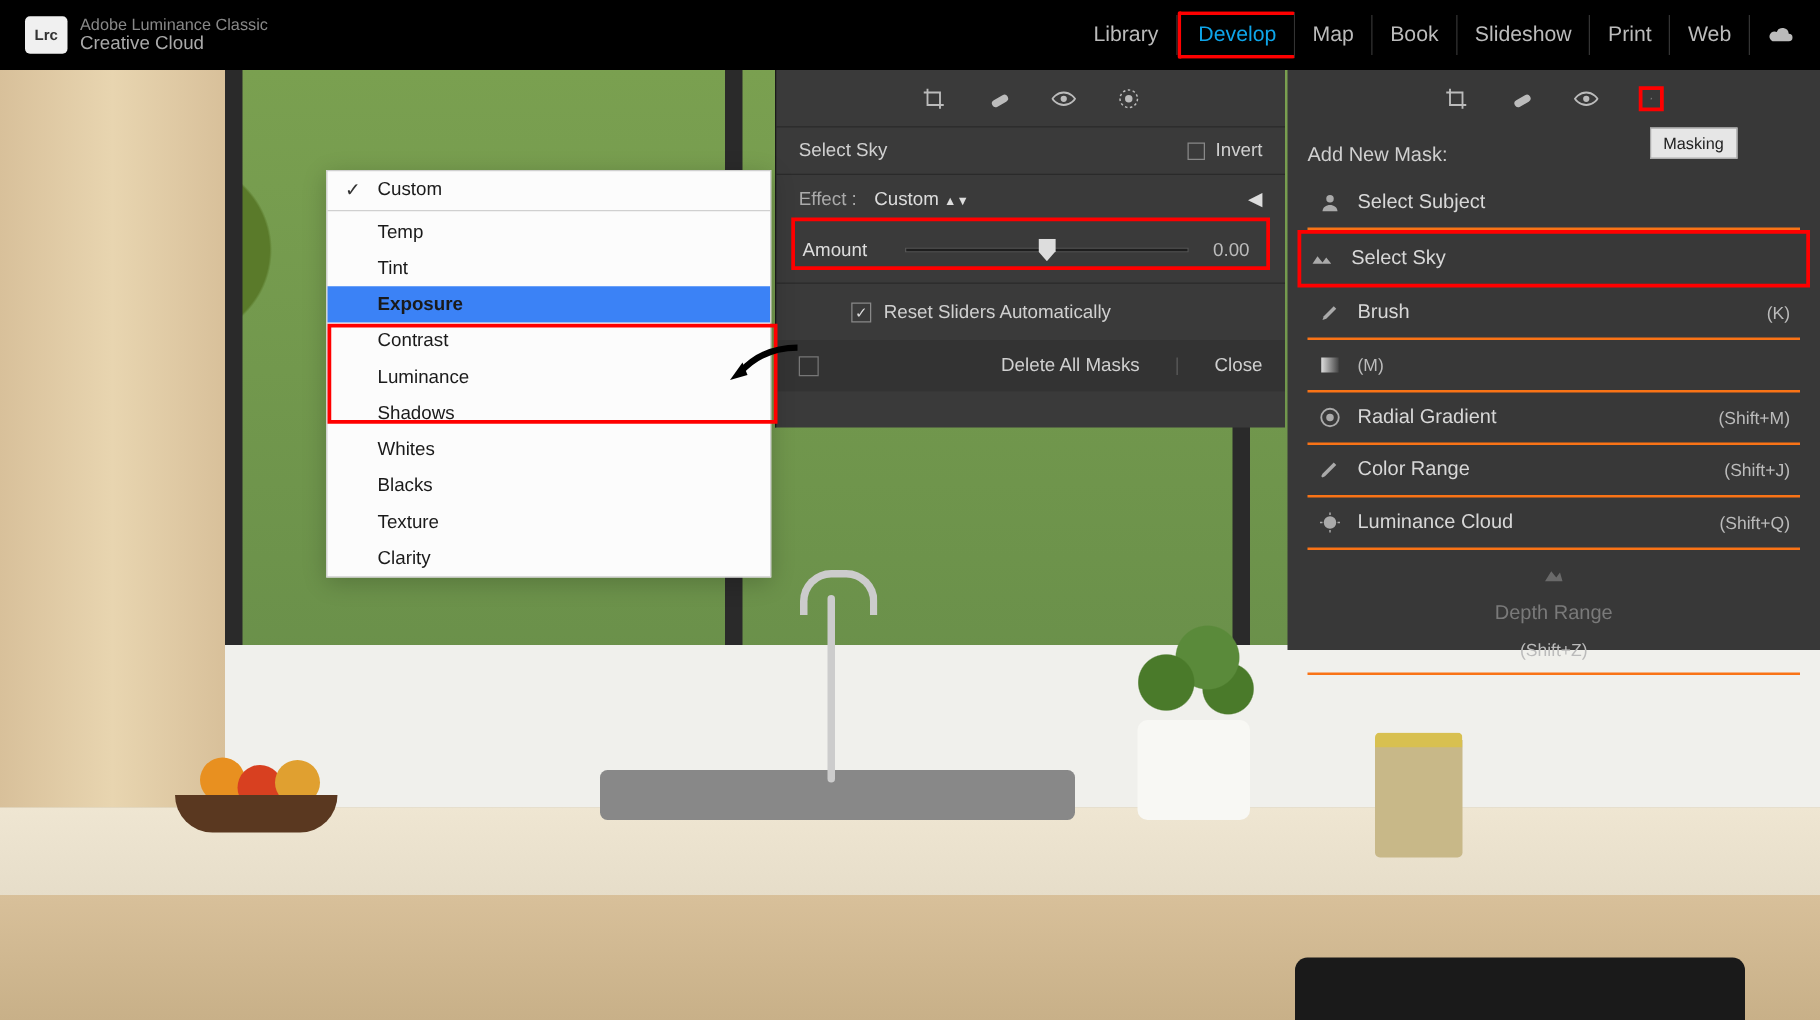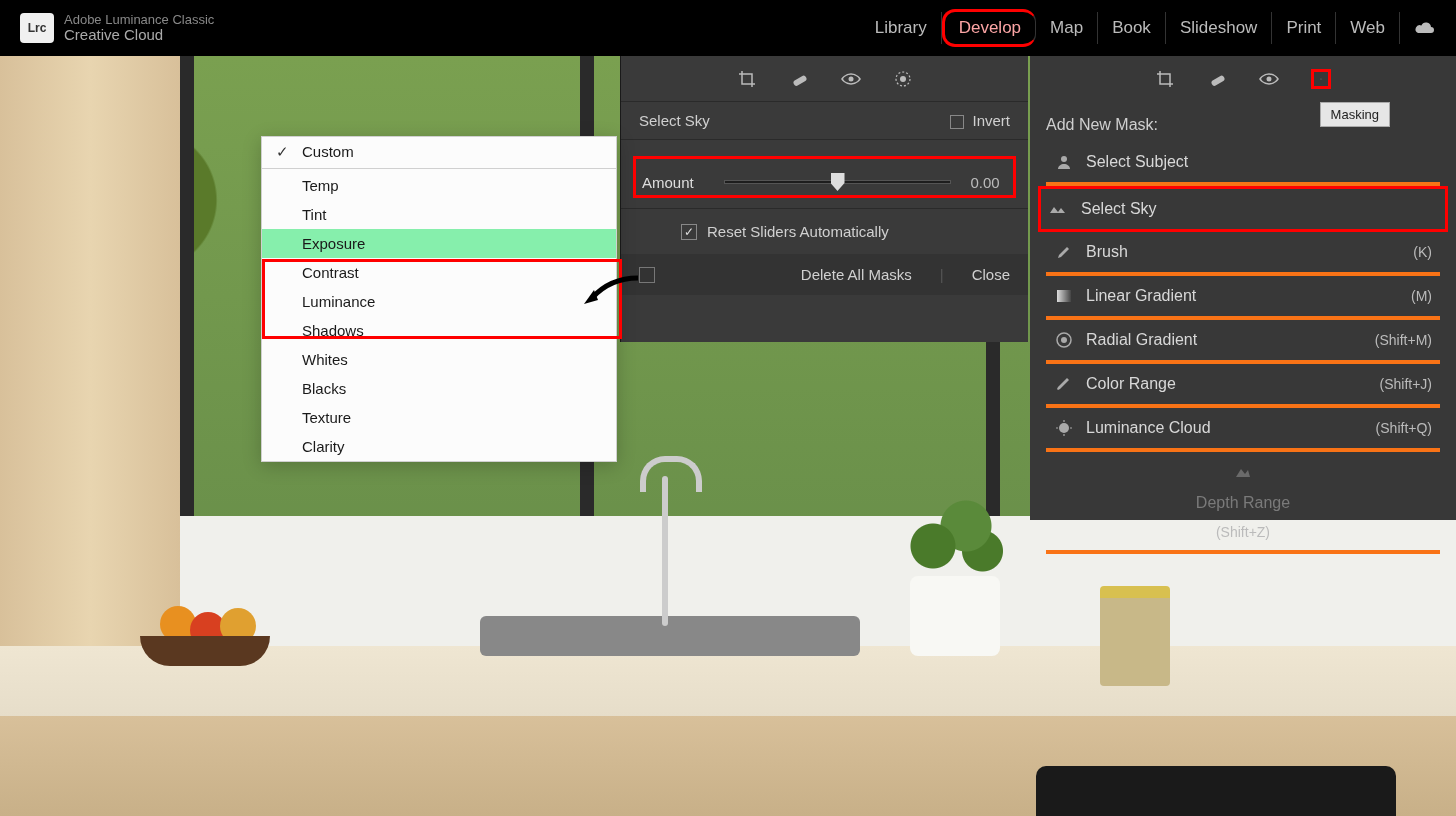--- a/index.html
+++ b/index.html
@@ -8,21 +8,21 @@
 
 
 .topbar { height: 56px; background: #000; display: flex; align-items: center; padding: 0 20px; color: #9c9c9c; }
 .logo-box { width: 34px; height: 30px; background: #f0f0f0; border-radius: 4px; display: flex; align-items: center; justify-content: center; color: #333; font-weight: 700; font-size: 12px; margin-right: 10px; }
 .brand-text { line-height: 1.1; font-size: 13px; }
 .brand-text .line1 { color: #888; }
 .brand-text .line2 { color: #aaa; font-size: 15px; }
 .modules { margin-left: auto; display: flex; align-items: center; gap: 0; }
 .modules .mod { color: #bbb; font-size: 17px; padding: 6px 14px; cursor: pointer; border-right: 1px solid #333; }
 .modules .mod:last-of-type { border-right: none; }
-.modules .mod.active { color: #fca5a5; border-radius: 13px; }
+.modules .mod.active { color: #0ea5e9; }
 .red-box { border: 3px solid #f00; border-radius: 2px; }
 .cloud-icon { margin-left: 14px; color: #bbb; }
 
 
 .photo { position: absolute; left: 0; top: 56px; width: 1456px; height: 760px; }
 .sky { position:absolute; inset:0; background: linear-gradient(#dfe8d0 0%, #e8e8d8 30%, #d8c8a8 100%); }
 .trees { position:absolute; left:0; right:0; top:0; height:480px;
   background:
     radial-gradient(circle at 10% 30%, #5a7a2a 0 70px, transparent 72px),
     radial-gradient(circle at 30% 40%, #6a8a3a 0 90px, transparent 92px),
@@ -56,21 +56,21 @@
               radial-gradient(circle at 60% 40%, #5a8a3a 0 25px, transparent 26px),
               radial-gradient(circle at 75% 65%, #4a7a2a 0 20px, transparent 21px); }
 .jar { position:absolute; left:1100px; top:530px; width:70px; height:100px; background:#c8b888; border-radius:4px; border-top:12px solid #d8c050; }
 .cooktop { position:absolute; right:60px; bottom:0; width:360px; height:50px; background:#1a1a1a; border-radius:10px 10px 0 0; }
 
 
 .dropdown { position:absolute; left:261px; top:136px; width:356px; background:#fcfcfc; border:1px solid #d0d0d0; box-shadow:0 4px 18px rgba(0,0,0,.2); font-size:15px; color:#1a1a1a; }
 .dropdown .dd-row { padding:6px 20px 6px 40px; position:relative; cursor:pointer; }
 .dropdown .dd-row.check::before { content:"✓"; position:absolute; left:14px; top:6px; color:#333; }
 .dropdown .dd-sep { height:1px; background:#d0d0d0; margin:2px 0; }
-.dropdown .dd-row.hover { background:#86efac; }
+.dropdown .dd-row.hover { background:#3b82f6;font-weight:bold; }
 .dd-highlight-box { position:absolute; left:0; right:-6px; top:122px; height:80px; border:3px solid #f00; pointer-events:none; }
 
 
 .arrow-anno { position:absolute; left:580px; top:270px; width:60px; height:40px; }
 .arrow-anno svg { width:60px; height:40px; }
 
 
 .effect-panel { position:absolute; left:620px; top:56px; width:408px; height:286px; background:#3a3a3a; color:#d0d0d0; font-size:15px; border-left:1px solid #1a1a1a; }
 .effect-panel .tool-row { height:46px; display:flex; align-items:center; justify-content:center; gap:32px; border-bottom:1px solid #2a2a2a; }
 .effect-panel .tool-row .ticon { width:20px; height:20px; color:#bbb; display:flex; align-items:center; justify-content:center; }
@@ -92,21 +92,21 @@
 .footer-row { display:flex; align-items:center; justify-content:flex-start; gap:28px; padding:12px 18px; background:#333; }
 .footer-row .sq { width:16px; height:16px; border:1px solid #777; margin-right:auto; }
 
 
 .mask-panel { position:absolute; left:1030px; top:56px; width:426px; height:464px; background:#383838; color:#d8d8d8; font-size:16px; padding:0 16px; }
 .mask-panel .tool-row { height:46px; display:flex; align-items:center; justify-content:center; gap:32px; }
 .mask-panel .tool-row .ticon { width:20px; height:20px; color:#bbb; display:flex; align-items:center; justify-content:center; }
 .mask-panel .mask-icon-hl { border:3px solid #f00; padding:4px 6px; }
 .tooltip { position:absolute; right:66px; top:46px; background:#e6e6e6; color:#222; font-size:13px; padding:4px 10px; border:1px solid #aaa; }
 .mask-panel .heading { color:#cfcfcf; padding:14px 0 8px; font-size:16px; }
-.mask-item { display:flex; align-items:center; gap:12px; padding:10px 8px; border-bottom:4px solid #f97316; cursor:pointer; }
+.mask-item { display:flex; align-items:center; gap:12px; padding:10px 8px; border-bottom:2px solid #f97316; cursor:pointer; }
 .mask-item .micon { width:20px; height:20px; color:#aaa; display:flex; align-items:center; justify-content:center; flex-shrink:0; }
 .mask-item .mlabel { flex:1; }
 .mask-item .short { color:#bbb; font-size:14px; }
 .mask-item.disabled { color:#7a7a7a;flex-direction:column; }
 .mask-item.disabled .micon { color:#6a6a6a; }
 .mask-hl { border:3px solid #f00; margin:0 -8px; }
 .mask-hl .mask-item { border-bottom:none; }
 
 svg { display:block; }
 </style>
@@ -186,20 +186,25 @@
             <circle cx="9" cy="9" r="7" fill="none" stroke="#bbb" stroke-width="1.2" stroke-dasharray="2 2"></circle>
             <circle cx="9" cy="9" r="3" fill="#bbb"></circle>
           </svg>
         </div>
   </div>
   <div class="mask-title-row">
     <span>Select Sky</span>
     <span><span class="invert-box"></span><span>Invert</span></span>
   </div>
   <div class="section">
+    <div class="effect-row">
+      <span>Effect :</span>
+      <span class="effect-dd"><span>Custom</span> <span style="font-size:10px">▲▼</span></span>
+      <span class="tri">◀</span>
+    </div>
     <div class="amount-highlight">
       <div class="amount-row">
         <span class="label">Amount</span>
         <div class="slider-wrap">
           <div class="slider-track"></div>
               <div class="slider-thumb"></div>
         </div>
         <span class="amount-val">0.00</span>
       </div>
     </div>
@@ -280,21 +285,20 @@
           <svg width="18" height="18" viewBox="0 0 18 18">
             <rect x="2" y="3" width="14" height="12" fill="url(#g1)"></rect>
             <defs>
               <linearGradient id="g1">
                 <stop offset="0" stop-color="#ddd"></stop>
                 <stop offset="1" stop-color="#444"></stop>
               </linearGradient>
             </defs>
           </svg>
         </span>
-    <span class="mlabel">Linear Gradient</span>
     <span class="short">(M)</span>
   </div>
 
   <div class="mask-item">
     <span class="micon">
           <svg width="18" height="18" viewBox="0 0 18 18">
             <circle cx="9" cy="9" r="7" fill="none" stroke="#aaa" stroke-width="1.5"></circle>
             <circle cx="9" cy="9" r="3" fill="#aaa"></circle>
           </svg>
         </span>

